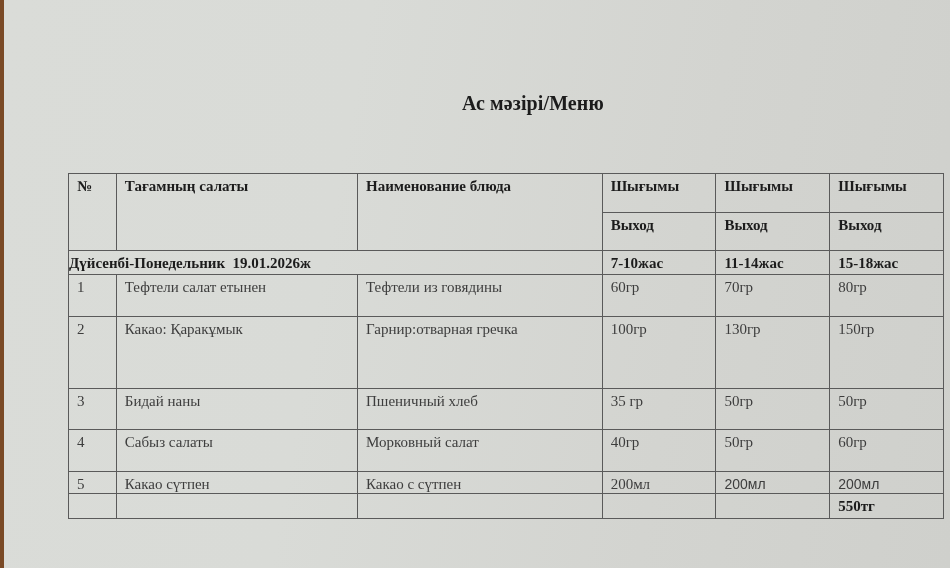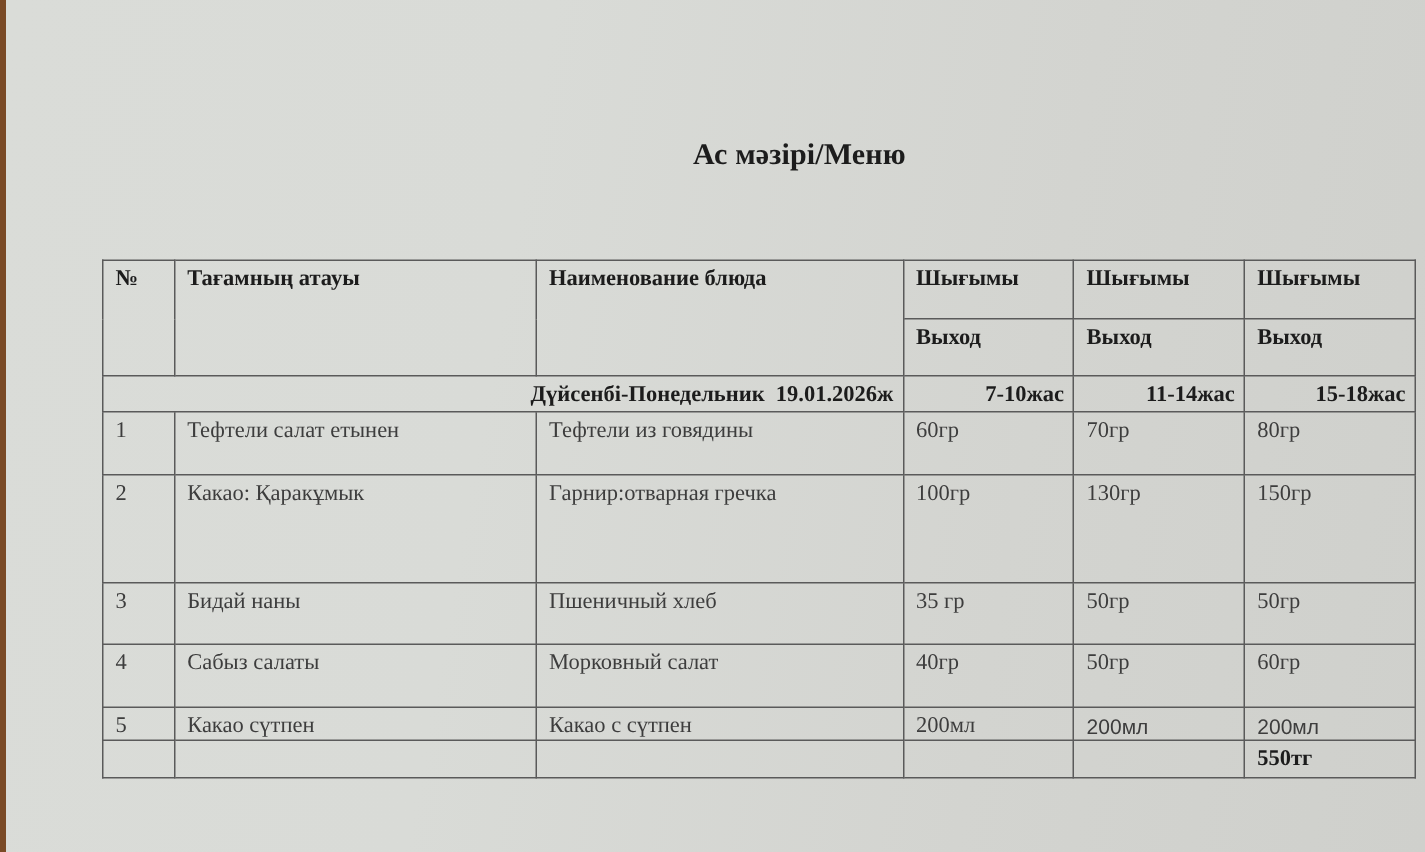--- a/index.html
+++ b/index.html
@@ -55,22 +55,22 @@
   .c0 { width: 42px; }
   .c1 { width: 212px; }
   .c2 { width: 215px; }
   .c3 { width: 100px; }
   .c4 { width: 100px; }
   .c5 { width: 100px; }
   .hdr td { font-weight: bold; color: #1c1c1c; }
   .h-top td { height: 34px; }
   .h-sub td { height: 33px; }
   .h-top td.span2 { height: 72px; }
-  .day-row td { height: 19px; padding-top: 2px; font-weight: bold; color: #1c1c1c; text-align: right; }
-  .day-row td.day-label { text-align: right; padding-left: 0; }
+  .day-row td { height: 19px; padding-top: 2px; font-weight: bold; color: #1c1c1c; }
+  .day-row td.day-label { text-align: left; padding-left: 0; }
   .r1 td { height: 37px; }
   .r2 td { height: 67px; }
   .r3 td { height: 36px; }
   .r4 td { height: 37px; }
   .r5 td { height: 14px; padding-top: 0; }
   .r6 td { height: 20px; padding-top: 0; }
   .light { color: #3d3d3d; }
   .sans { font-family: "Liberation Sans", "DejaVu Sans", sans-serif; font-size: 14px; }
   .bold { font-weight: bold; color: #1c1c1c; margin-top: 44px; }
 </style>
@@ -88,21 +88,21 @@
       <col class="c1">
       <col class="c2">
       <col class="c3">
       <col class="c4">
       <col class="c5">
   </colgroup>
 
   <tbody>
       <tr class="hdr h-top">
     <td rowspan="2" class="span2">№</td>
-    <td rowspan="2" class="span2">Тағамның атауы</td>
+    <td rowspan="2" class="span2">Тағамның салаты</td>
     <td rowspan="2" class="span2">Наименование блюда</td>
     <td>Шығымы</td>
     <td>Шығымы</td>
     <td>Шығымы</td>
   </tr>
   <tr class="hdr h-sub">
     <td>Выход</td>
     <td>Выход</td>
     <td>Выход</td>
   </tr>

